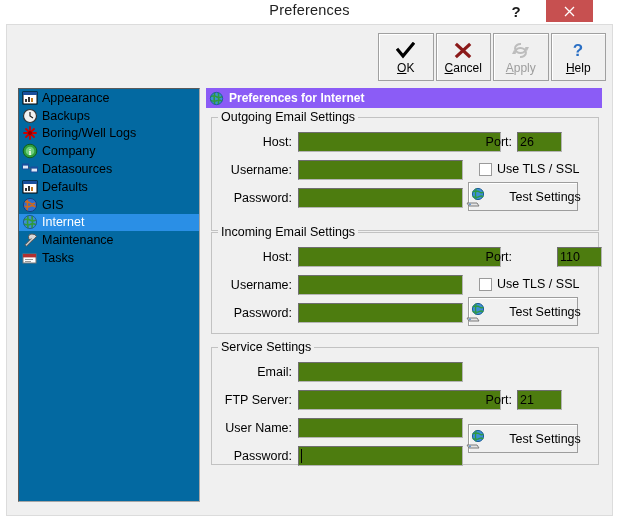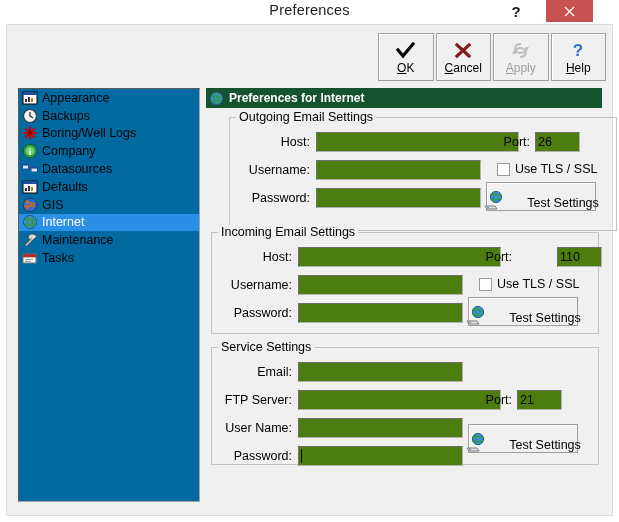--- a/index.html
+++ b/index.html
@@ -109,21 +109,21 @@
   }
 
   
   #main {
     position: absolute; left: 199px; top: 63px;
     width: 396px; height: 414px;
   }
   #panel-header {
     position: absolute; left: 0; top: 0;
     width: 396px; height: 20px;
-    background: #14532d;
+    background: #8b5cf6;
     display: flex; align-items: center;
     padding-left: 3px;
   }
   #panel-header .hicon { width: 15px; height: 15px; margin-right: 5px; flex:0 0 15px;}
   #panel-header .htext {
     font-size: 12px; font-weight: bold; color: #ffffff;
   }
 
   
   .group {
@@ -131,21 +131,21 @@
     border: 1px solid #c2c2c2;
     background: transparent;
   }
   .group > .legend {
     position: absolute; left: 6px; top: -8px;
     background: #f0f0f0;
     padding: 0 3px;
     font-size: 12.5px; color: #000000;
     white-space: nowrap;
   }
-  #grp-outgoing { left: 23px; top: 29px; width: 388px; height: 114px; }
+  #grp-outgoing { left: 5px; top: 29px; width: 388px; height: 114px; }
   #grp-incoming { left: 5px; top: 144px; width: 388px; height: 102px; }
   #grp-service  { left: 5px; top: 259px; width: 388px; height: 118px; }
 
   
   .lbl {
     position: absolute;
     font-size: 12.5px; color: #000000;
     text-align: right;
     white-space: nowrap;
   }
@@ -179,21 +179,21 @@
     flex: 0 0 13px;
   }
   .cbrow .cblabel { font-size: 12.5px; color: #000000; white-space: nowrap; }
 
   .testbtn {
     position: absolute;
     width: 110px; height: 29px;
     background: #f0f0f0;
     border: 1px solid #9d9d9d;
     box-shadow: inset 1px 1px 0 #ffffff;
-    display: flex; align-items: flex-end; justify-content: center;
+    display: flex; align-items: center; justify-content: center;
     gap: 22px;
     cursor: default;
   }
   .testbtn .tsicon { width: 22px; height: 20px; flex: 0 0 22px; }
   .testbtn .tstext { font-size: 12.5px; color: #000000; white-space: nowrap; }
 </style>
 </head>
 <body>
 
 <div id="window">

